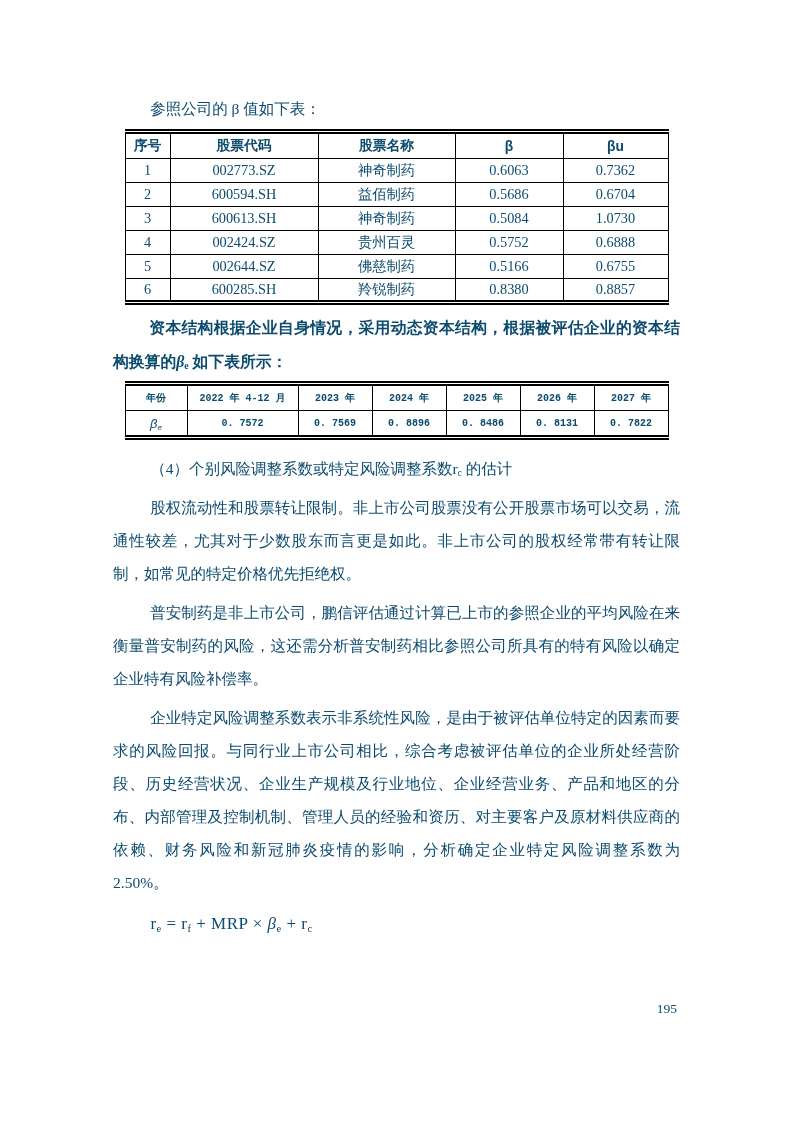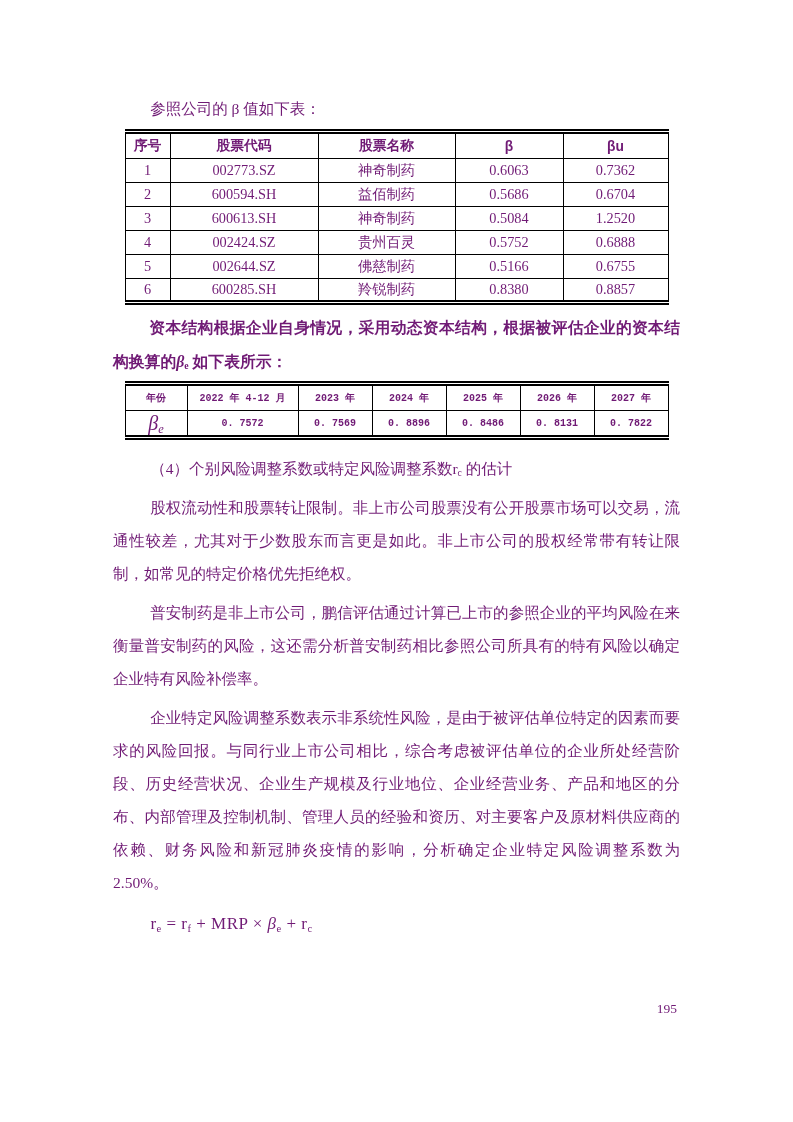--- a/index.html
+++ b/index.html
@@ -1,21 +1,21 @@
 <!DOCTYPE html>
 <html><head>
 <meta charset="utf-8">
 <style>
   * { margin:0; padding:0; box-sizing:border-box; }
   html,body { background:#ffffff; }
   .page {
     position:relative;
     width:793px; height:1122px;
     background:#ffffff;
-    color:#701a75;
+    color:#0c4a6e;
     font-family:"Liberation Serif","DejaVu Serif",serif;
     overflow:hidden;
   }
   .content {
     position:absolute;
     left:113px; top:92px;
     width:567px;
   }
   .intro-line {
     font-size:15.5px;
@@ -86,24 +86,24 @@
   .t2 td {
     border:1px solid #000;
     text-align:center;
     vertical-align:middle;
     font-family:Liberation Mono, monospace;
     font-weight:bold;
     font-size:10px;
     height:27px;
   }
   .t2 td.beta-cell {
-    font-family:Liberation Serif, serif;
+    font-family:Liberation Sans, sans-serif;
     font-weight:normal;
     font-style:italic;
-    font-size:20px;
+    font-size:13px;
   }
   .ital { font-style:italic; }
   .formula {
     margin-top:15px;
     margin-left:2.2em;
     font-size:17px;
     letter-spacing:0.5px;
   }
   .formula .beta { font-style:italic; }
   .page-num {
@@ -149,21 +149,21 @@
         <td>600594.SH</td>
         <td>益佰制药</td>
         <td>0.5686</td>
         <td>0.6704</td>
       </tr>
       <tr>
         <td>3</td>
         <td>600613.SH</td>
         <td>神奇制药</td>
         <td>0.5084</td>
-        <td>1.2520</td>
+        <td>1.0730</td>
       </tr>
       <tr>
         <td>4</td>
         <td>002424.SZ</td>
         <td>贵州百灵</td>
         <td>0.5752</td>
         <td>0.6888</td>
       </tr>
       <tr>
         <td>5</td>

